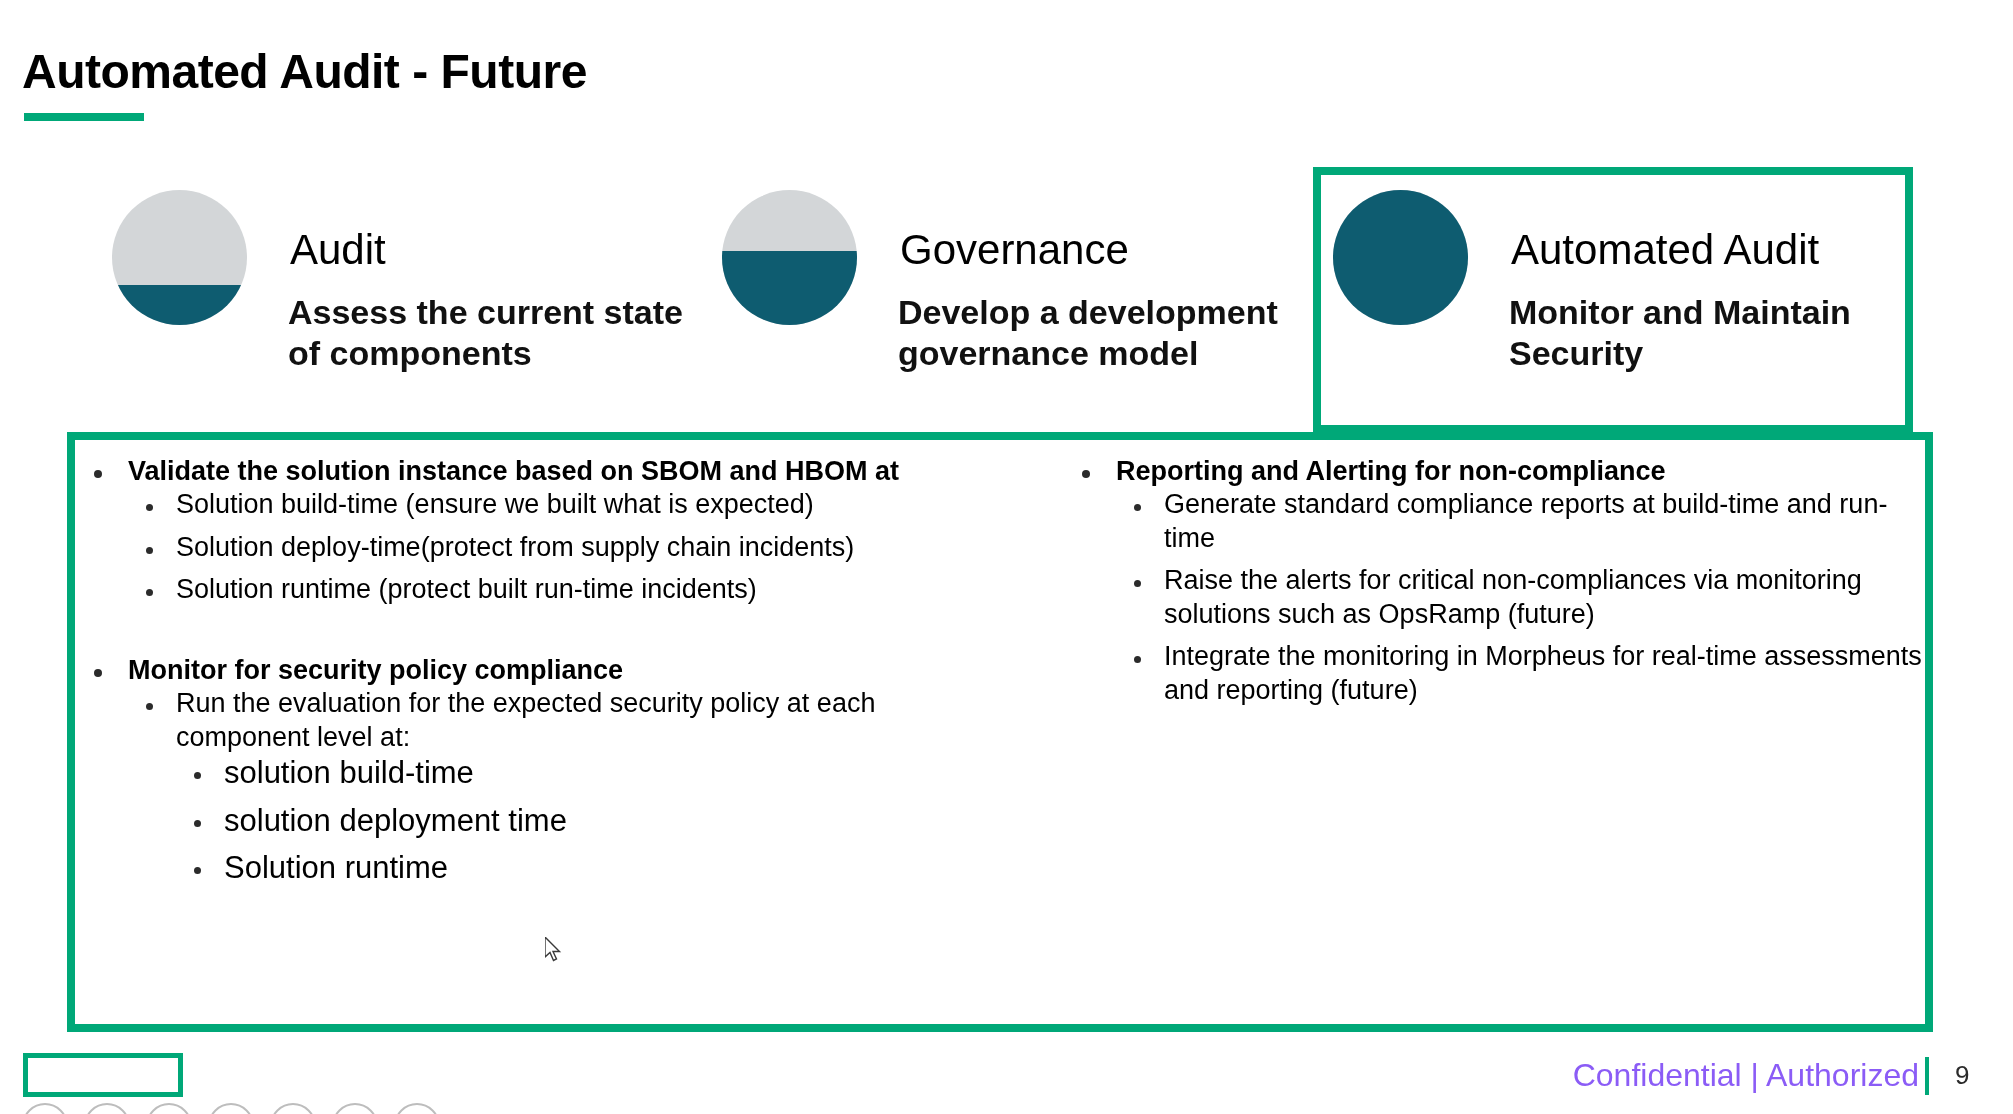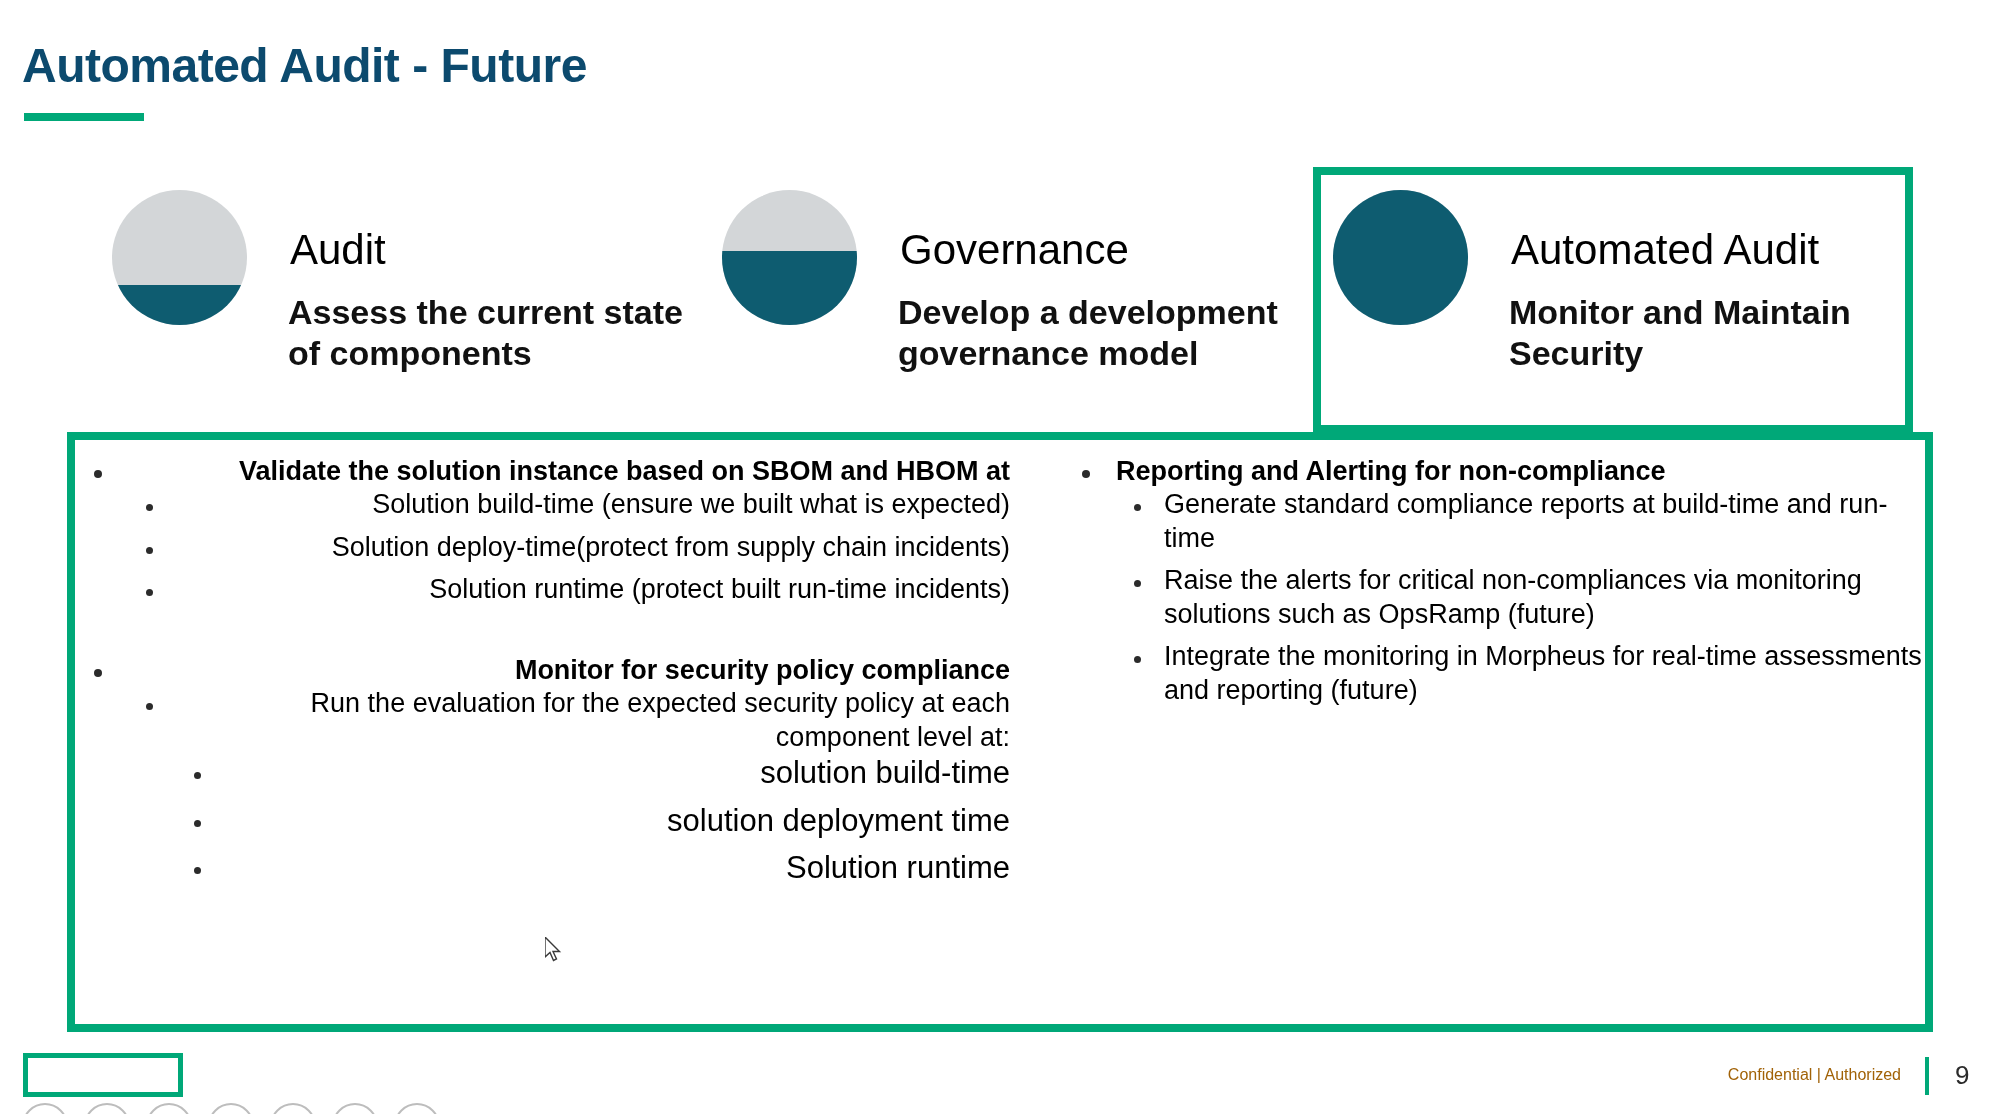--- a/index.html
+++ b/index.html
@@ -13,25 +13,25 @@
     position: relative;
     font-family: "Liberation Sans", sans-serif;
     color: #000000;
     overflow: hidden;
   }
 
   
   #slide-title {
     position: absolute;
     left: 22px;
-    top: 38px;
+    top: 44px;
     font-size: 48px;
     font-weight: bold;
     letter-spacing: -0.5px;
-    color: #0c4a6e;
+    color: #000000;
     white-space: nowrap;
   }
   #title-underline {
     position: absolute;
     left: 24px;
     top: 113px;
     width: 120px;
     height: 8px;
     background: #00a878;
   }
@@ -100,21 +100,21 @@
     border: 8px solid #00a878;
     box-sizing: border-box;
     background: #ffffff;
   }
 
   
   .col {
     position: absolute;
     top: 455px;
   }
-  #col-left  { left: 80px;  width: 930px; text-align: right; }
+  #col-left  { left: 80px;  width: 930px; }
   #col-right { left: 1068px; width: 860px; }
 
   ul.lvl1, ul.lvl2, ul.lvl3 {
     list-style: none;
     margin: 0;
     padding: 0;
   }
   li {
     position: relative;
     padding-left: 48px;
@@ -174,25 +174,25 @@
     position: absolute;
     left: 23px;
     top: 1053px;
     width: 160px;
     height: 44px;
     border: 5px solid #00a878;
     box-sizing: border-box;
   }
   #footer-text {
     position: absolute;
-    right: 112px;
+    right: 94px;
     top: 1075px;
     transform: translateY(-50%);
-    font-size: 16px;
-    color: #a16207;
+    font-size: 32px;
+    color: #8b5cf6;
     white-space: nowrap;
   }
   #footer-sep {
     position: absolute;
     left: 1925px;
     top: 1057px;
     width: 4px;
     height: 38px;
     background: #00a878;
   }

